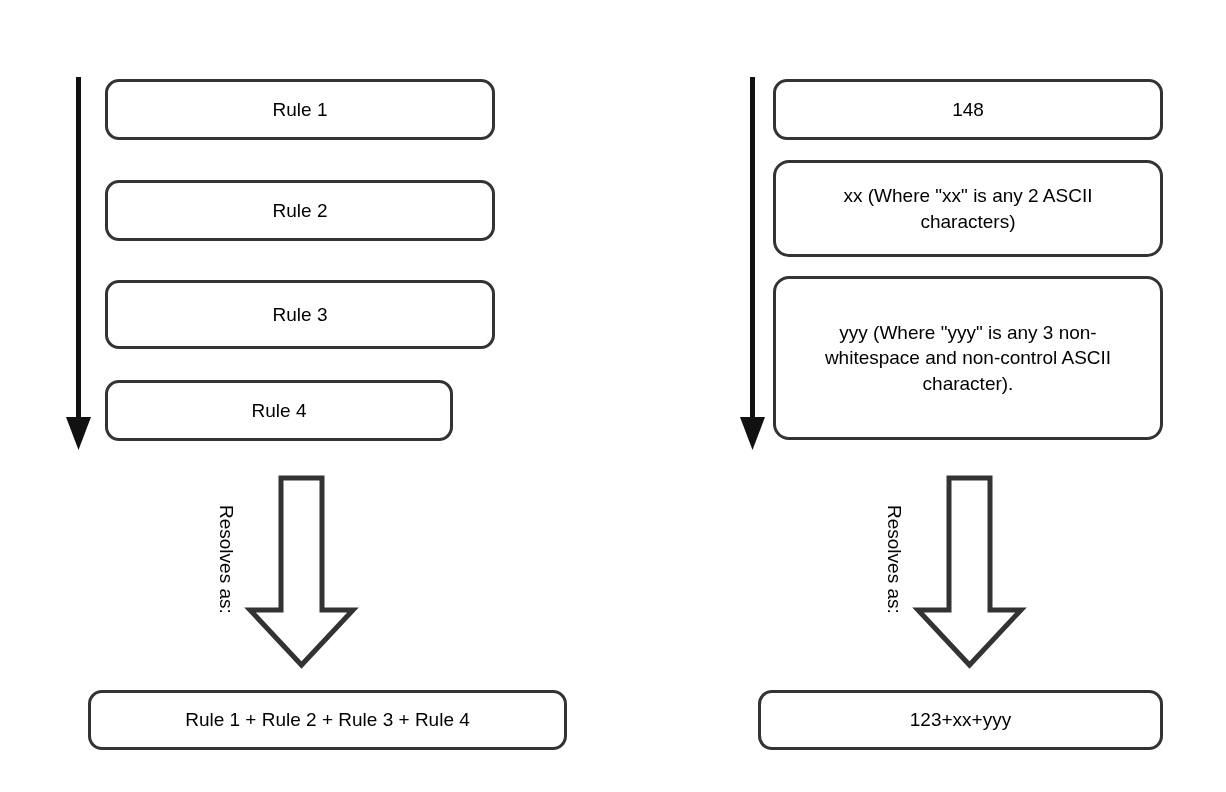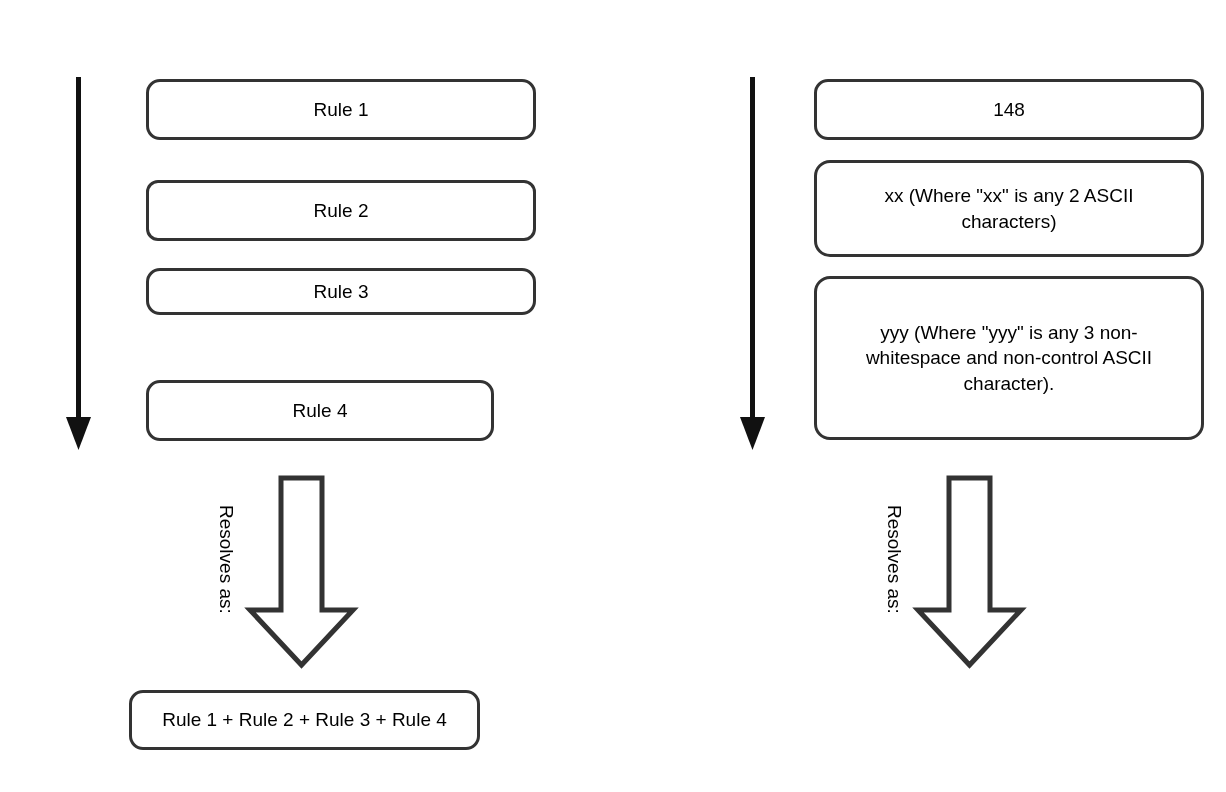--- a/index.html
+++ b/index.html
@@ -38,21 +38,20 @@
     border-radius: 14px;
     background: #ffffff;
     display: flex;
     align-items: center;
     justify-content: center;
     text-align: center;
     font-size: 19px;
     line-height: 1.32;
     color: #000000;
     padding: 4px 14px;
-    margin-left: 41px;
   }
   .rbox.multi { border-radius: 16px; }
 
   
   .flow-arrow {
     position: absolute;
     pointer-events: none;
   }
 
   
@@ -81,39 +80,39 @@
 
     <svg class="flow-arrow" style="left:60px; top:68px;" width="40" height="390" viewBox="0 0 40 390">
       <line x1="18.5" y1="9" x2="18.5" y2="358" stroke="#111111" stroke-width="5"></line>
       <polygon points="18.5,382 6,349 31,349" fill="#111111"></polygon>
     </svg>
 
     <div class="rbox" style="left:105px; top:79px; width:390px; height:61px;">
       <span>Rule 1</span>
     </div>
 
-    <div class="rbox" style="left:105px; top:180px; width:390px; height:61px;border-radius:12px;">
+    <div class="rbox" style="left:105px; top:180px; width:390px; height:61px;">
       <span>Rule 2</span>
     </div>
 
-    <div class="rbox" style="left:105px; top:268px; width:390px; height:47px;">
+    <div class="rbox" style="left:105px; top:280px; width:390px; height:69px;">
       <span>Rule 3</span>
     </div>
 
     <div class="rbox" style="left:105px; top:380px; width:348px; height:61px;">
       <span>Rule 4</span>
     </div>
 
     <div class="resolves-label" style="left:236px; top:505px;">Resolves as:</div>
 
     <svg class="hollow-arrow" style="left:240px; top:470px;" width="125" height="205" viewBox="0 0 125 205">
       <polygon points="41,8 82,8 82,140 113,140 61.5,195 10,140 41,140" fill="#ffffff" stroke="#333333" stroke-width="5" stroke-linejoin="miter"></polygon>
     </svg>
 
-    <div class="rbox" style="left:88px; top:690px; width:351px; height:60px;">
+    <div class="rbox" style="left:88px; top:690px; width:479px; height:60px;">
       <span>Rule 1 + Rule 2 + Rule 3 + Rule 4</span>
     </div>
   </div>
 
   <div class="col" id="col-right">
 
     <svg class="flow-arrow" style="left:62px; top:68px;" width="40" height="390" viewBox="0 0 40 390">
       <line x1="18.5" y1="9" x2="18.5" y2="358" stroke="#111111" stroke-width="5"></line>
       <polygon points="18.5,382 6,349 31,349" fill="#111111"></polygon>
     </svg>
@@ -129,15 +128,18 @@
     <div class="rbox multi" style="left:101px; top:276px; width:390px; height:164px;">
       <span style="max-width:300px;">yyy (Where "yyy" is any 3 non-whitespace and non-control ASCII character).</span>
     </div>
 
     <div class="resolves-label" style="left:232px; top:505px;">Resolves as:</div>
 
     <svg class="hollow-arrow" style="left:236px; top:470px;" width="125" height="205" viewBox="0 0 125 205">
       <polygon points="41,8 82,8 82,140 113,140 61.5,195 10,140 41,140" fill="#ffffff" stroke="#333333" stroke-width="5" stroke-linejoin="miter"></polygon>
     </svg>
 
+    <div class="rbox" style="left:86px; top:690px; width:405px; height:60px;">
+      <span>123+xx+yyy</span>
+    </div>
   </div>
 
 </div>
 
 </body></html>

